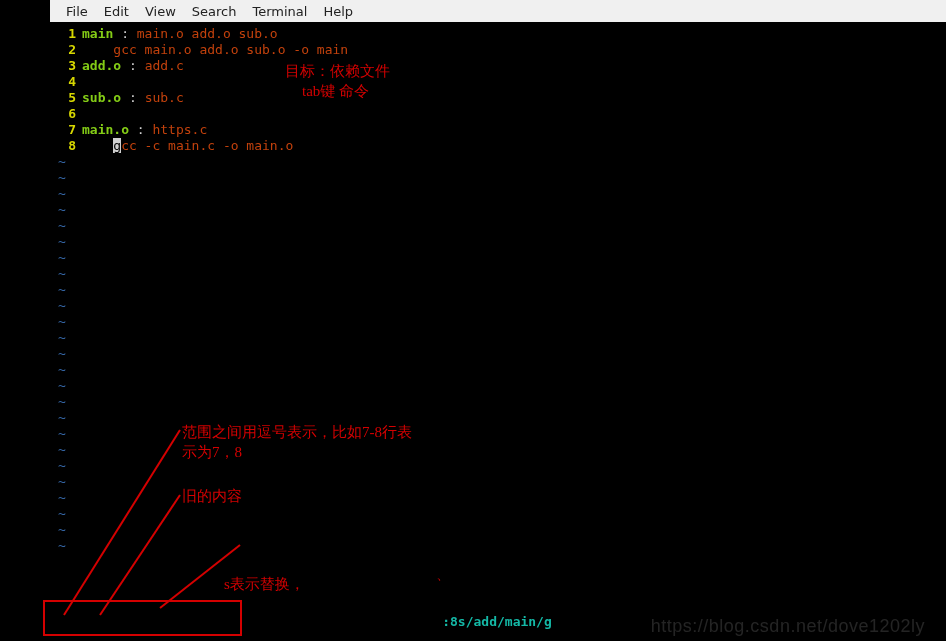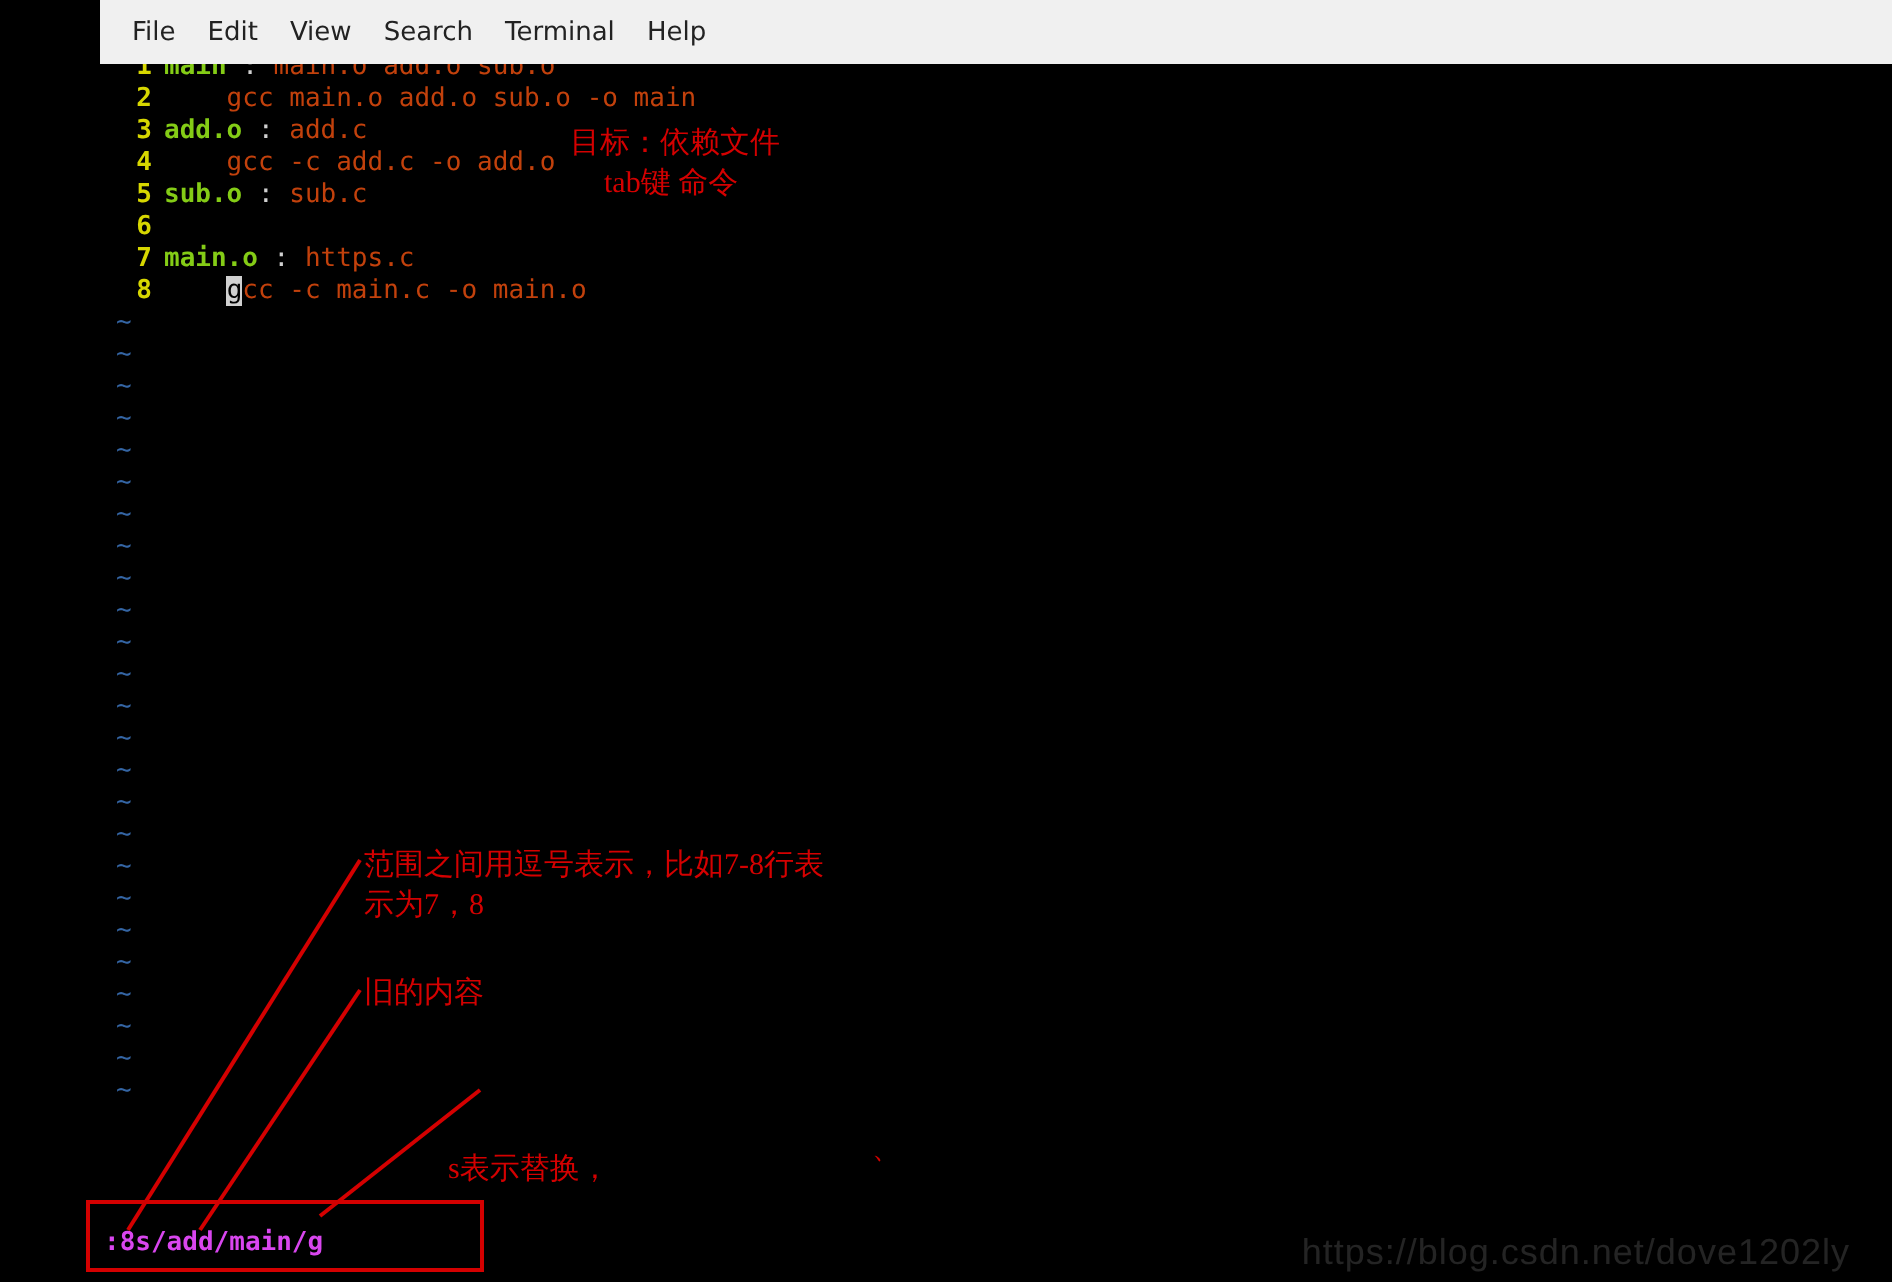--- a/index.html
+++ b/index.html
@@ -7,21 +7,21 @@
     width: 946px;
     height: 641px;
     background: #000;
     font-family: "DejaVu Sans Mono", Consolas, monospace;
     font-size: 13px;
     overflow: hidden;
     position: relative;
   }
   .menubar {
     background: #f0f0f0;
-    height: 32px;
+    height: 22px;
     display: flex;
     align-items: center;
     padding-left: 16px;
     gap: 16px;
     font-family: "DejaVu Sans", Arial, sans-serif;
     font-size: 13px;
     color: #222;
     position: relative;
     z-index: 5;
     margin-left: 50px;
@@ -74,25 +74,26 @@
     height: 16px;
     line-height: 16px;
   }
   .cmdline {
     position: absolute;
     left: 50px;
     right: 4px;
     bottom: 10px;
     height: 18px;
     background: #000;
-    color: #d946ef;
+    color: #14b8a6;
     font-weight: bold;
     padding-left: 2px;
     line-height: 18px;
     white-space: pre;
+    text-align: center;
   }
   .annot {
     position: absolute;
     color: #d40000;
     font-family: SimSun, "Songti SC", serif;
     font-size: 15px;
     font-weight: normal;
     white-space: nowrap;
     z-index: 6;
   }
@@ -135,21 +136,21 @@
   <span class="item">Search</span>
   <span class="item">Terminal</span>
   <span class="item">Help</span>
 </div>
 
 <div class="editor">
   <div id="code-block">
       <div class="line"><span class="gutter">  1</span><span class="code"><span class="kw-target">main </span><span class="punct">: </span><span class="kw-plain">main.o add.o sub.o</span></span></div>
       <div class="line"><span class="gutter">  2</span><span class="code"><span class="kw-plain">    gcc main.o add.o sub.o -o main</span></span></div>
       <div class="line"><span class="gutter">  3</span><span class="code"><span class="kw-target">add.o </span><span class="punct">: </span><span class="kw-plain">add.c</span></span></div>
-      <div class="line"><span class="gutter">  4</span><span class="code"><span class="kw-plain">    gcc -c add.c -o add.o</span></span></div>
+      <div class="line"><span class="gutter">  4</span></div>
       <div class="line"><span class="gutter">  5</span><span class="code"><span class="kw-target">sub.o </span><span class="punct">: </span><span class="kw-plain">sub.c</span></span></div>
       <div class="line"><span class="gutter">  6</span></div>
       <div class="line"><span class="gutter">  7</span><span class="code"><span class="kw-target">main.o </span><span class="punct">: </span><span class="kw-plain">https.c</span></span></div>
       <div class="line"><span class="gutter">  8</span><span class="code"><span class="kw-plain">    </span><span class="cursor-cell">g</span><span class="kw-plain">cc -c main.c -o main.o</span></span></div>
     </div>
   <div id="tilde-block" class="tilde-col">
       <div class="tilde">~</div>
       <div class="tilde">~</div>
       <div class="tilde">~</div>
       <div class="tilde">~</div>

